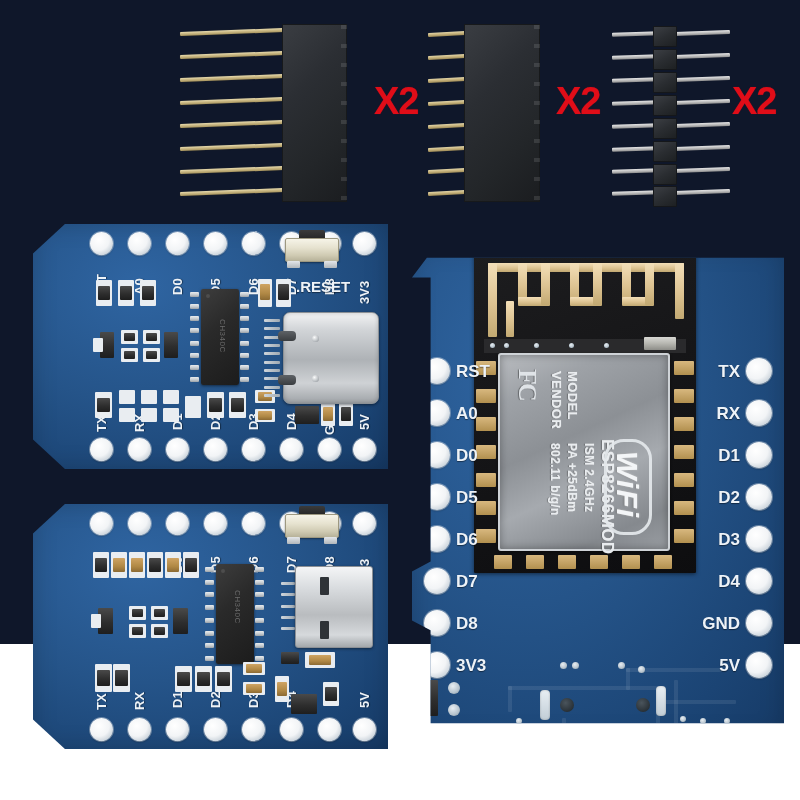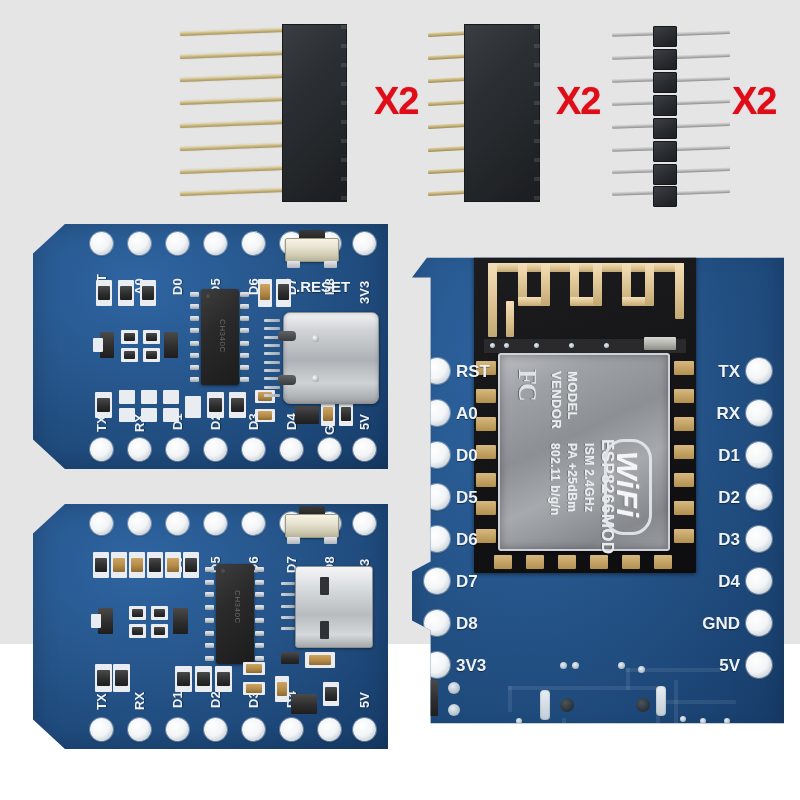--- a/index.html
+++ b/index.html
@@ -7,21 +7,21 @@
   html, body {
     margin: 0; padding: 0;
     width: 800px; height: 800px;
     background: #ffffff;
     font-family: "Liberation Sans", sans-serif;
     overflow: hidden;
   }
   #stage {
     position: relative;
     width: 800px; height: 644px;
-    background: #e5e5e5;
+    background: #0f172a;
   }
 
   
   .header-group { position: absolute; }
 
   .hdr-pins { position: absolute; }
   .hdr-pin {
     position: absolute;
     border-radius: 1px;
   }

